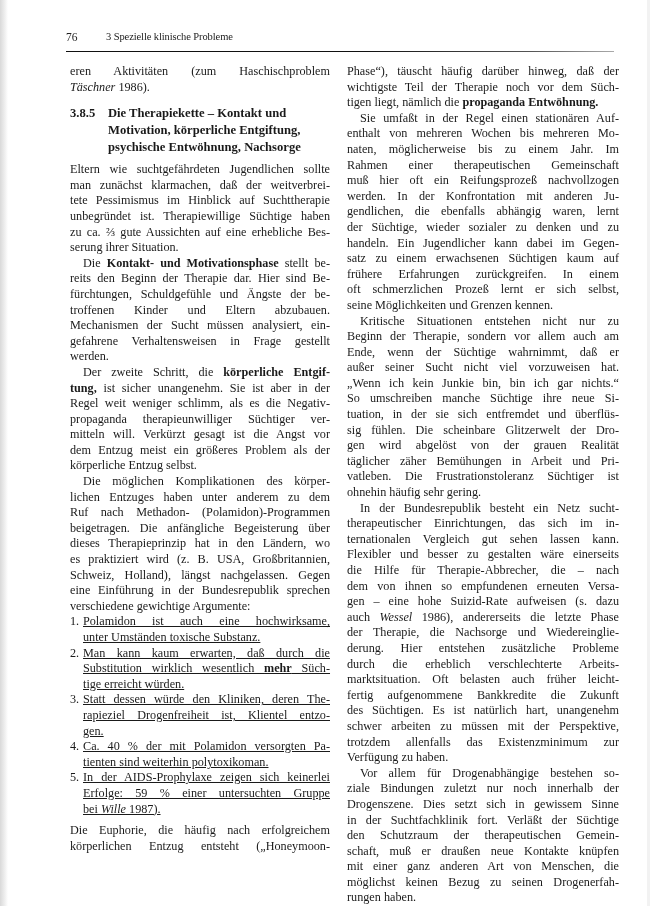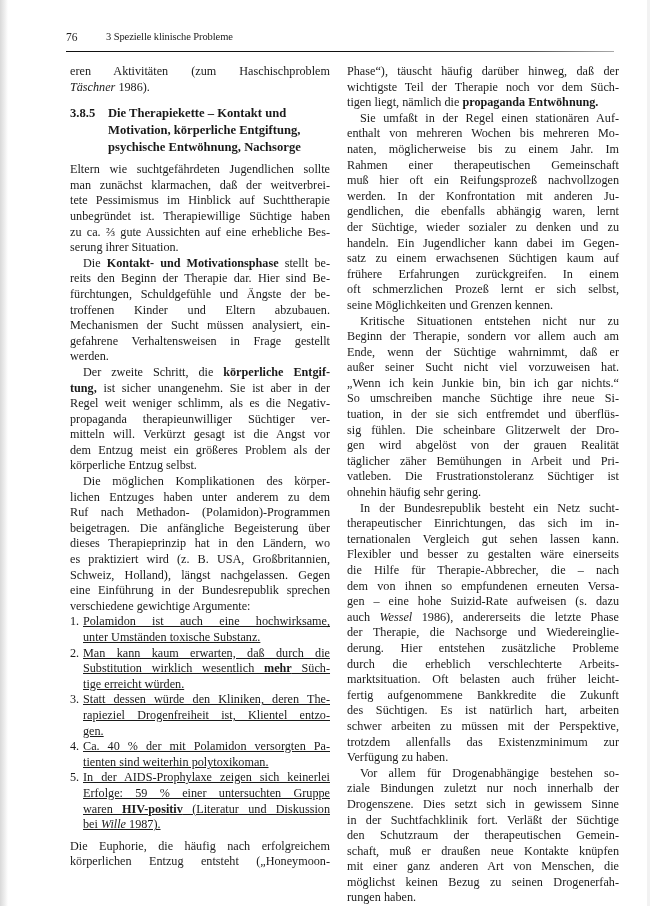--- a/index.html
+++ b/index.html
@@ -122,21 +122,20 @@
         <span class="lbody">
           <span class="line"><span>Ca. 40 % der mit Polamidon versorgten Pa-</span></span>
           <span class="line last"><span>tienten sind weiterhin polytoxikoman.</span></span>
         </span>
       </div>
       <div class="list-item">
         <span class="lnum">5.</span>
         <span class="lbody">
           <span class="line"><span>In der AIDS-Prophylaxe zeigen sich keinerlei</span></span>
           <span class="line"><span>Erfolge: 59 % einer untersuchten Gruppe</span></span>
-          <span class="line"><span>waren </span><b>HIV-positiv</b><span> (Literatur und Diskussion</span></span>
           <span class="line last"><span>bei </span><i>Wille</i><span> 1987).</span></span>
         </span>
       </div>
     </div>
   <div class="gap"></div>
   <div>
       <span class="line"><span>Die Euphorie, die häufig nach erfolgreichem</span></span>
       <span class="line"><span>körperlichen Entzug entsteht („Honeymoon-</span></span>
     </div>
 </div>
@@ -184,21 +183,21 @@
         <span class="line"><span>Flexibler und besser zu gestalten wäre einerseits</span></span>
         <span class="line"><span>die Hilfe für Therapie-Abbrecher, die – nach</span></span>
         <span class="line"><span>dem von ihnen so empfundenen erneuten Versa-</span></span>
         <span class="line"><span>gen – eine hohe Suizid-Rate aufweisen (s. dazu</span></span>
         <span class="line"><span>auch </span><i>Wessel</i><span> 1986), andererseits die letzte Phase</span></span>
         <span class="line"><span>der Therapie, die Nachsorge und Wiedereinglie-</span></span>
         <span class="line"><span>derung. Hier entstehen zusätzliche Probleme</span></span>
         <span class="line"><span>durch die erheblich verschlechterte Arbeits-</span></span>
         <span class="line"><span>marktsituation. Oft belasten auch früher leicht-</span></span>
         <span class="line"><span>fertig aufgenommene Bankkredite die Zukunft</span></span>
-        <span class="line"><span>des Süchtigen. Es ist natürlich hart, arbeiten</span></span>
+        <span class="line"><span>des Süchtigen. Es ist natürlich hart, unangenehm</span></span>
         <span class="line"><span>schwer arbeiten zu müssen mit der Perspektive,</span></span>
         <span class="line"><span>trotzdem allenfalls das Existenzminimum zur</span></span>
         <span class="line last"><span>Verfügung zu haben.</span></span>
       </div>
       <div>
         <span class="line indent"><span>Vor allem für Drogenabhängige bestehen so-</span></span>
         <span class="line"><span>ziale Bindungen zuletzt nur noch innerhalb der</span></span>
         <span class="line"><span>Drogenszene. Dies setzt sich in gewissem Sinne</span></span>
         <span class="line"><span>in der Suchtfachklinik fort. Verläßt der Süchtige</span></span>
         <span class="line"><span>den Schutzraum der therapeutischen Gemein-</span></span>

